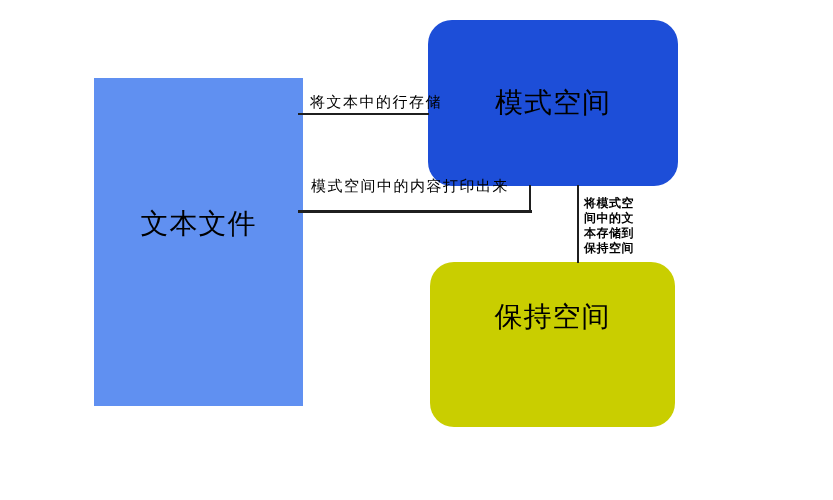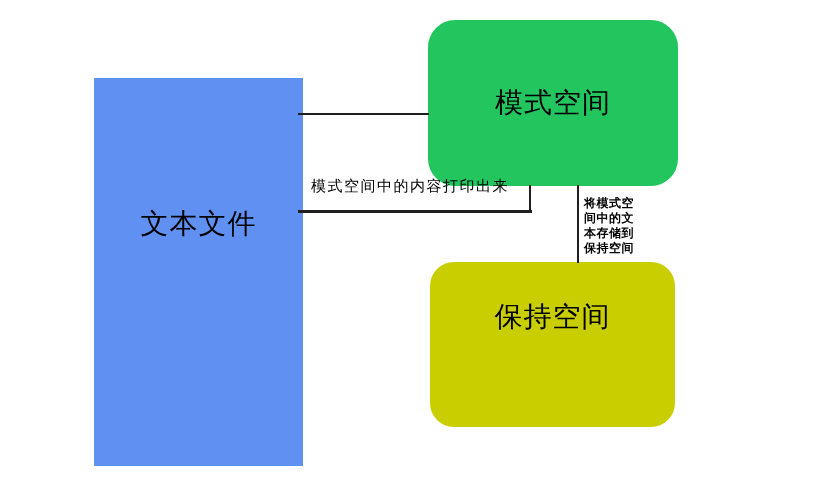--- a/index.html
+++ b/index.html
@@ -27,21 +27,21 @@
     font-size: 28px;
     line-height: 34px;
     letter-spacing: 1px;
     color: #000000;
     white-space: nowrap;
   }
   .node-textfile {
     left: 94px;
     top: 78px;
     width: 209px;
-    height: 388px;
+    height: 328px;
     padding-top: 129px;
     border-radius: 0;
   }
   .node-pattern {
     left: 428px;
     top: 20px;
     width: 250px;
     height: 166px;
     padding-top: 66px;
     border-radius: 24px;
@@ -88,35 +88,36 @@
 </style>
 </head>
 <body>
 
 <div class="canvas">
 
   <div class="node node-textfile" style="background-color: rgb(96, 144, 241);">
     <span class="node-label">文本文件</span>
   </div>
 
-  <div class="node node-pattern" style="background-color: #22c55e; border-radius: 27px;">
+  <div class="node node-pattern" style="background-color: #1d4ed8;">
     <span class="node-label">模式空间</span>
   </div>
 
   <div class="node node-hold" style="background-color: rgb(201, 206, 0);">
     <span class="node-label">保持空间</span>
   </div>
 
   <div class="edge-line line-store-h"></div>
 
   <div class="edge-line line-print-h"></div>
   <div class="edge-line line-print-v"></div>
 
   <div class="edge-line line-hold-v"></div>
 
+  <div class="edge-label label-store-top">将文本中的行存储</div>
 
   <div class="edge-label label-print-top">模式空间中的内容打印出来</div>
 
   <div class="label-hold">将模式空
 间中的文
 本存储到
 保持空间</div>
 
 </div>
 

